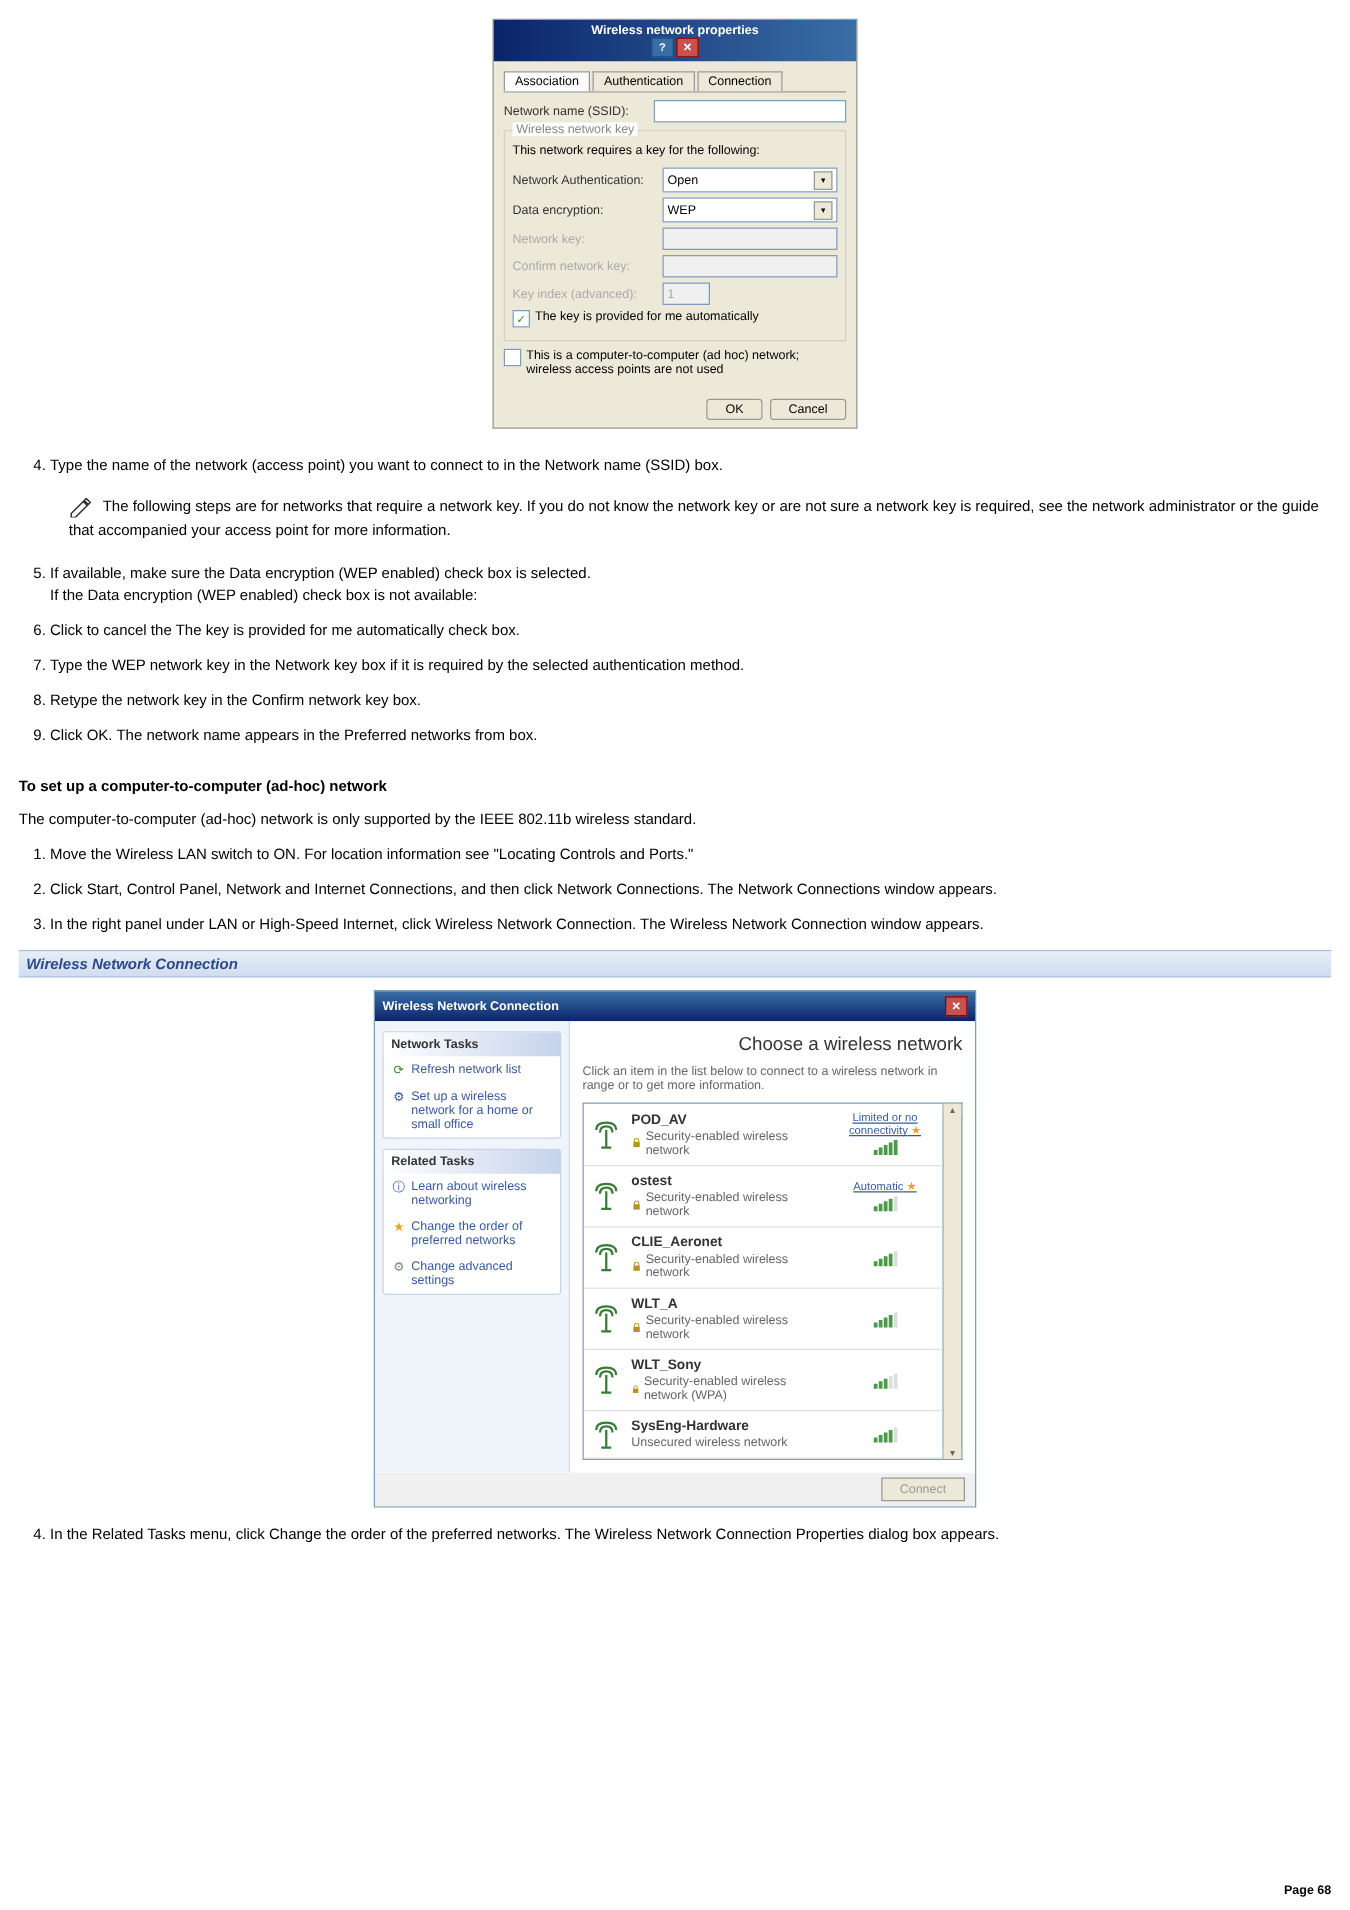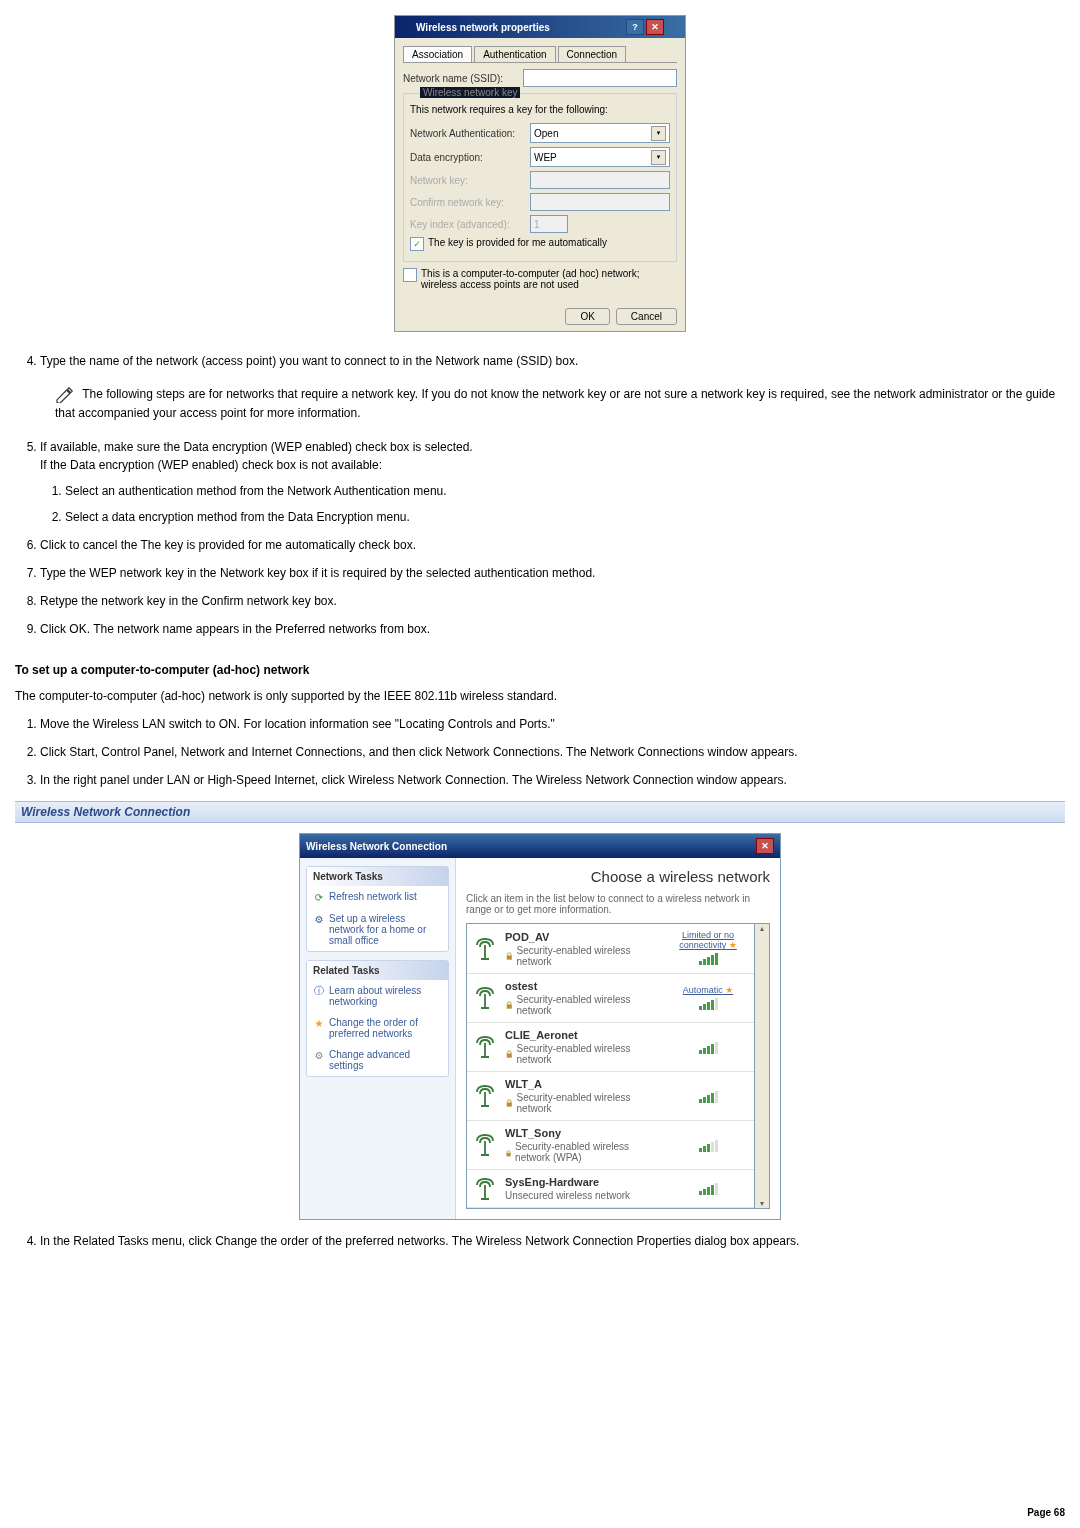--- a/index.html
+++ b/index.html
@@ -14,25 +14,26 @@
 .dialog {
   width: 290px;
   margin: 0 auto 20px auto;
   border: 1px solid #999;
   background: #ece9d8;
   font-size: 10px;
 }
 .dialog-titlebar {
   background: linear-gradient(to right, #0a246a, #3a6ea5);
   color: #fff;
-  padding: 3px 21px;
+  padding: 3px 5px;
   font-weight: bold;
   display: flex;
   justify-content: space-between;
   align-items: center;
+  flex-direction: column;
 }
 .title-btns { display: flex; gap: 2px; }
 .title-btn {
   width: 16px; height: 14px;
   background: #c75050;
   border: 1px solid #800;
   display: flex; align-items: center; justify-content: center;
   font-size: 9px; color: #fff;
 }
 .title-btn.help { background: #3a6ea5; border-color: #1a4e85; }
@@ -76,22 +77,22 @@
   font-size: 7px;
 }
 .group-box {
   border: 1px solid #d0d0d0;
   padding: 6px;
   margin: 6px 0;
   position: relative;
 }
 .group-title {
   position: absolute;
-  top: -7px; left: 16px;
-  background: #0f172a;
+  top: -7px; left: 6px;
+  background: #ffffff;
   padding: 0 3px;
   font-size: 10px;
   color: #888;
 }
 .checkbox-row { display: flex; align-items: flex-start; margin: 4px 0; font-size: 10px; gap: 4px; }
 .checkbox {
   width: 12px; height: 12px;
   border: 1px solid #7f9db9;
   background: #fff;
   display: inline-flex; align-items: center; justify-content: center;
@@ -313,28 +314,20 @@
         <path d="M2 16 L14 4 L18 8 L6 20 L2 20 Z M15 3 L19 7 L21 5 L17 1 Z" fill="none" stroke="#333" stroke-width="1.5"></path>
       </svg>
   </span>
   <span>The following steps are for networks that require a network key. If you do not know the network key or are not sure a network key is required, see the network administrator or the guide that accompanied your access point for more information.</span>
 </div>
 
 <ol start="5">
   <li>
     <span>If available, make sure the </span><strong>Data encryption (WEP enabled)</strong><span> check box is selected.</span><br>
     <span>If the </span><strong>Data encryption (WEP enabled)</strong><span> check box is not available:</span>
-    <ol>
-      <li>
-        <span>Select an authentication method from the </span><strong>Network Authentication</strong><span> menu.</span>
-      </li>
-      <li>
-        <span>Select a data encryption method from the </span><strong>Data Encryption</strong><span> menu.</span>
-      </li>
-    </ol>
   </li>
   <li>
     <span>Click to cancel the </span><strong>The key is provided for me automatically</strong><span> check box.</span>
   </li>
   <li>
     <span>Type the WEP network key in the </span><strong>Network key</strong><span> box if it is required by the selected authentication method.</span>
   </li>
   <li>
     <span>Retype the network key in the </span><strong>Confirm network key</strong><span> box.</span>
   </li>
@@ -528,20 +521,23 @@
                 </div></div>
             </div>
           </div>
         <div style="width:14px;background:#ece9d8;border:1px solid #7f9db9;border-left:none;display:flex;flex-direction:column;justify-content:space-between;">
           <div class="scroll-arrow" style="width:auto;border:none;">▴</div>
           <div class="scroll-arrow" style="width:auto;border:none;">▾</div>
         </div>
       </div>
     </div>
   </div>
+  <div class="wnc-footer">
+    <span class="connect-btn">Connect</span>
+  </div>
 </div>
 
 <ol start="4">
   <li>
     <span>In the </span><strong>Related Tasks</strong><span> menu, click </span><strong>Change the order of the preferred networks</strong><span>. The </span><strong>Wireless Network Connection Properties</strong><span> dialog box appears.</span>
   </li>
 </ol>
 
 <div class="page-num">Page 68</div>
 

